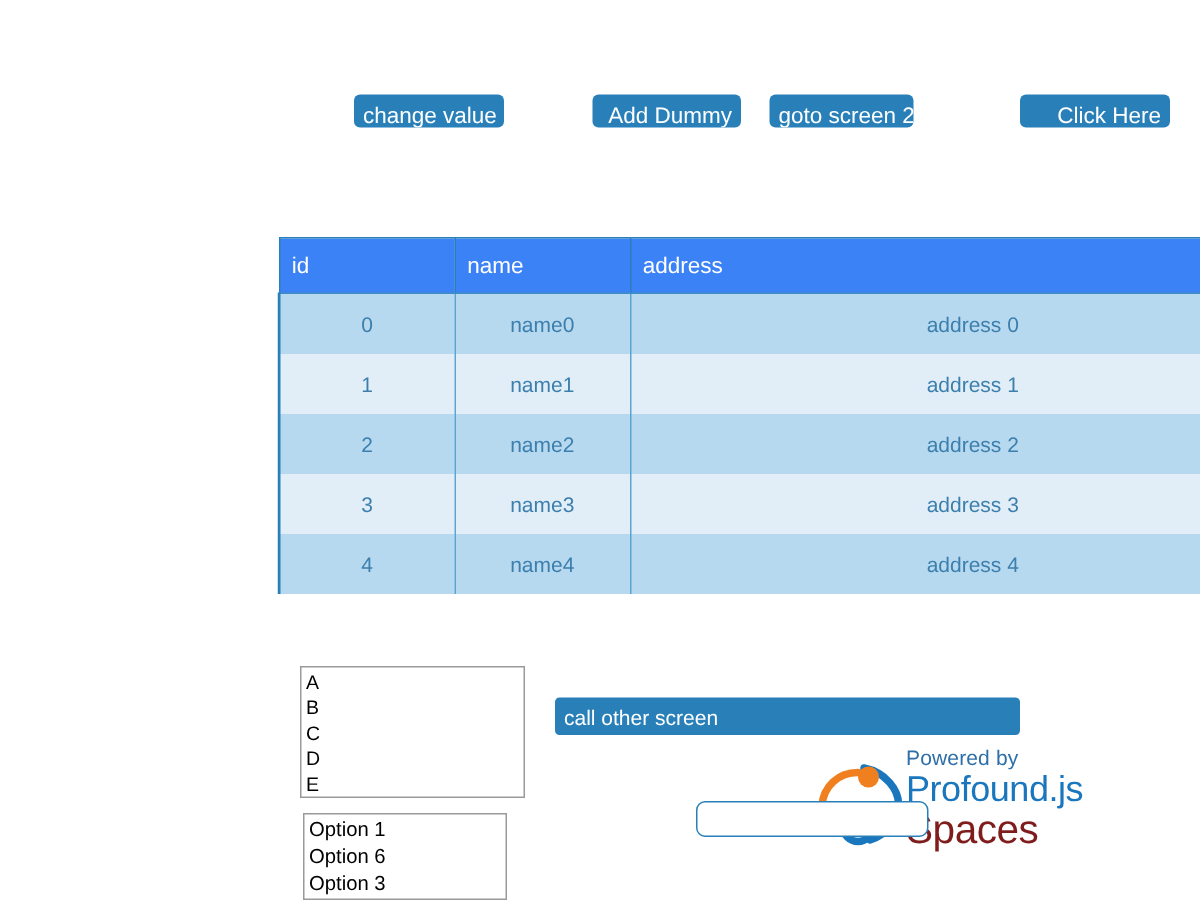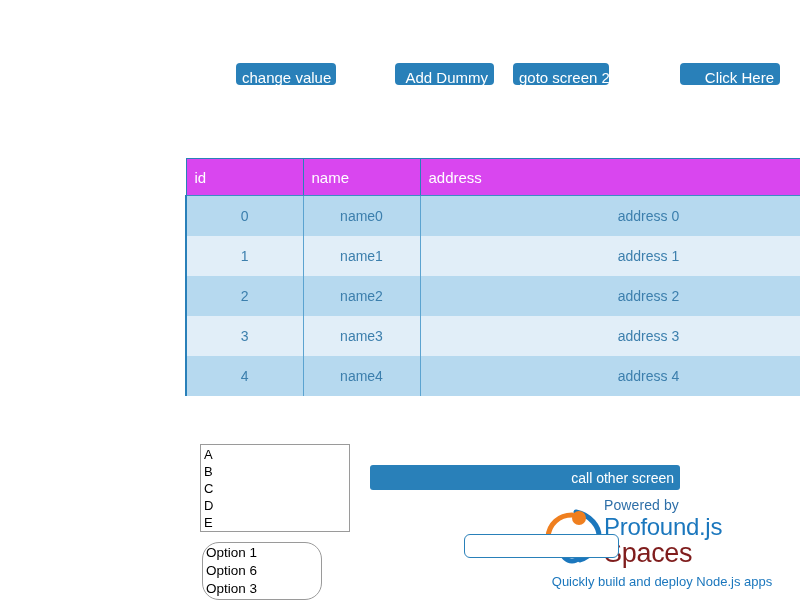--- a/index.html
+++ b/index.html
@@ -55,21 +55,21 @@
     height: 238px;
     overflow: hidden;
   }
   table.grid {
     border-collapse: collapse;
     width: 640px;
     table-layout: fixed;
     font-family: "Liberation Sans", sans-serif;
   }
   table.grid thead th {
-    background: #d946ef;
+    background: #3b82f6;
     color: #ffffff;
     font-weight: normal;
     font-size: 15px;
     text-align: left;
     padding: 10px 8px 9px 8px;
     border: 1px solid #2980b9;
     border-bottom: 1px solid #3c8dc4;
   }
   table.grid tbody td {
     color: #3c7fad;
@@ -101,38 +101,38 @@
     color: #000000;
     overflow: hidden;
     padding: 1px 0 0 0;
   }
   .listbox .opt {
     padding: 0 3px;
     line-height: 17px;
     white-space: nowrap;
   }
   #listbox-letters { left: 200px; top: 444px; width: 150px; height: 88px; }
-  #listbox-options { left: 202px; top: 542px; width: 120px; height: 58px; border-radius: 17px; }
+  #listbox-options { left: 202px; top: 542px; width: 136px; height: 58px; }
   #listbox-options .opt { line-height: 18px; font-size: 13.5px; }
 
   
   #btn-call-other-screen {
     position: absolute;
     left: 370px;
     top: 465px;
     width: 310px;
     height: 25px;
     background: #2980b9;
     color: #ffffff;
     border: none;
     border-radius: 3px;
     font-family: "Liberation Sans", sans-serif;
     font-size: 14px;
     line-height: 25px;
-    text-align: right;
+    text-align: left;
     cursor: pointer;
   }
 
   
   .logo-block {
     position: absolute;
     left: 542px;
     top: 498px;
     width: 234px;
     height: 96px;
@@ -284,18 +284,17 @@
         <circle cx="30" cy="45" r="10" fill="none" stroke="#1b77bd" stroke-width="5"></circle>
       </svg>
     </div>
 
     <div class="logo-text">
       <div class="logo-powered">Powered by</div>
       <div class="logo-name">Profound.js</div>
       <div class="logo-sub">Spaces</div>
     </div>
 
-    <div class="logo-tagline">Quickly build and deploy Node.js apps</div>
   </div>
 
   <input type="text" id="text-input-overlay" placeholder="" style="">
 
 </div>
 
 </body></html>

